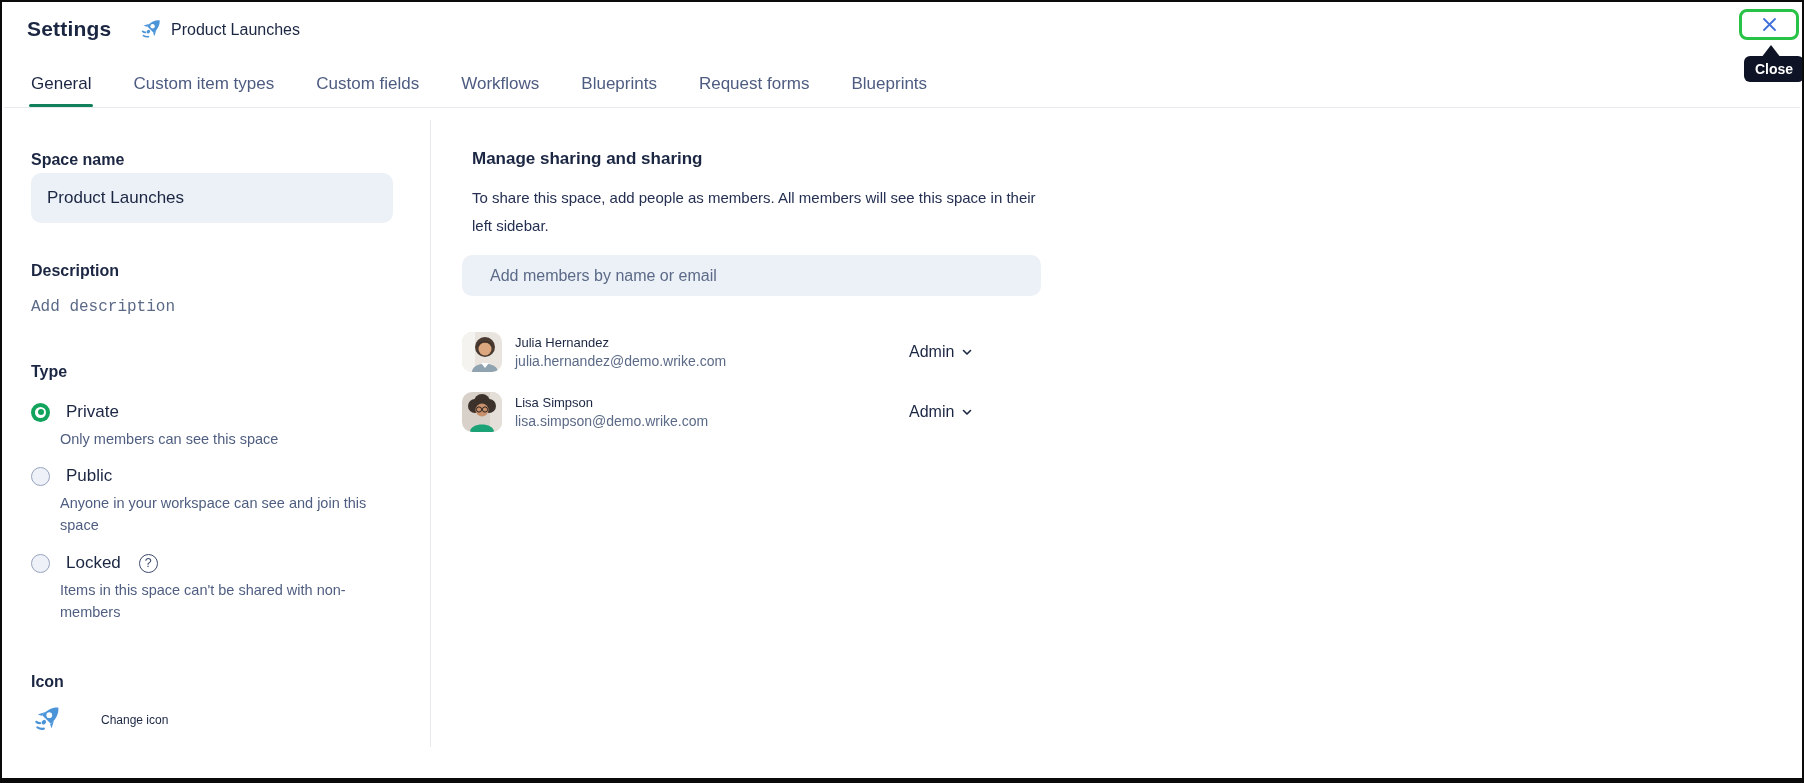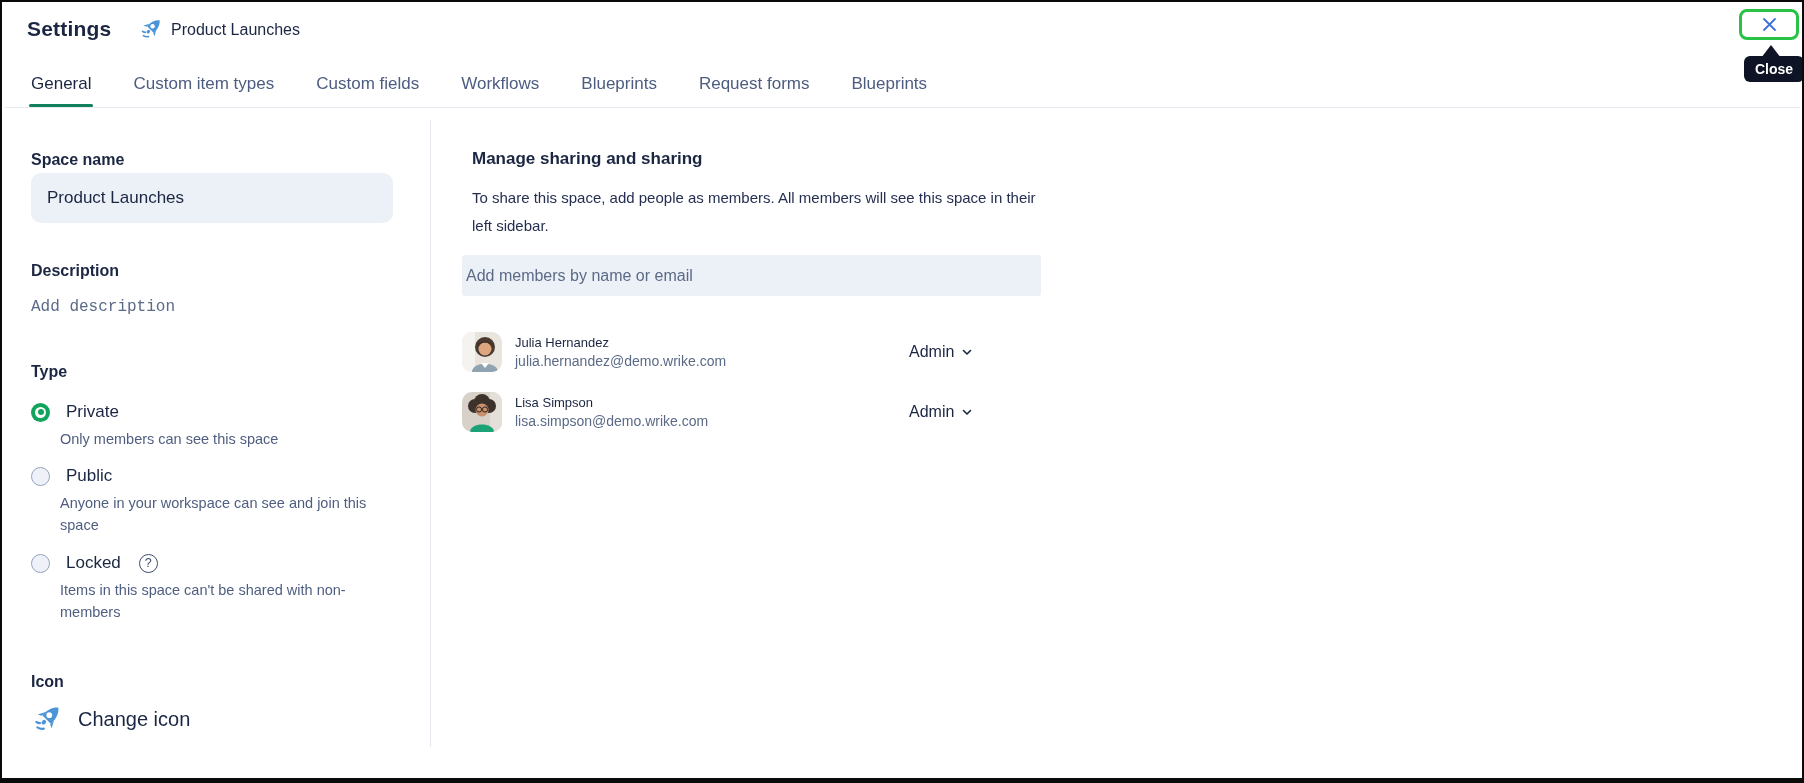--- a/index.html
+++ b/index.html
@@ -56,28 +56,28 @@
   .radio.on .ring { position:absolute; left:4px; top:4px; width:11px; height:11px; border-radius:50%; background:#fff; }
   .radio.on .dot  { position:absolute; left:6.5px; top:6.5px; width:6px; height:6px; border-radius:50%; background:#12a45c; }
   .radio-label { font-size:17px; }
   .radio-desc { margin:6px 0 0 29px; font-size:14.5px; line-height:22px; color:#4f5e80; max-width:322px; }
   .help-circle {
     display:inline-flex; align-items:center; justify-content:center;
     width:19px; height:19px; border:1.5px solid #3d4a6b; border-radius:50%;
     font-size:12.5px; color:#3d4a6b; margin-left:2px; cursor:pointer;
   }
   .change-icon-row { position:absolute; left:31px; top:700px; display:flex; align-items:center; gap:14px; cursor:pointer; }
-  .change-icon-label { font-size:20px; }
+  .change-icon-label { font-size:12px;margin-left:23px; }
 
   
   .members-heading { position:absolute; left:470px; top:147px; font-size:17px; font-weight:bold; }
   .members-intro { position:absolute; left:470px; top:182px; width:582px; font-size:15px; line-height:28px; color:#242f51; }
   .add-members-input {
     position:absolute; left:460px; top:253px; width:579px; height:41px;
-    background:#ecf0f7; border:none; border-radius:3px; padding:0 4px;
+    background:#ecf0f7; border:none; border-radius:10px; padding:0 28px;
     font-size:16px; color:#1b2642; font-family:"Liberation Sans", sans-serif; outline:none;
   }
   .add-members-input::placeholder { color:#5b6a87; opacity:1; }
 
   .member-list { position:absolute; left:460px; top:320px; width:579px; }
   .member-row { position:relative; height:60px; display:flex; align-items:center; }
   .avatar { width:40px; height:40px; border-radius:10px; overflow:hidden; flex:0 0 auto; }
   .member-text { margin-left:13px; display:flex; flex-direction:column; gap:3px; }
   .member-name { font-size:13px; color:#1b2642; }
   .member-email { font-size:14px; color:#5b6a87; }

